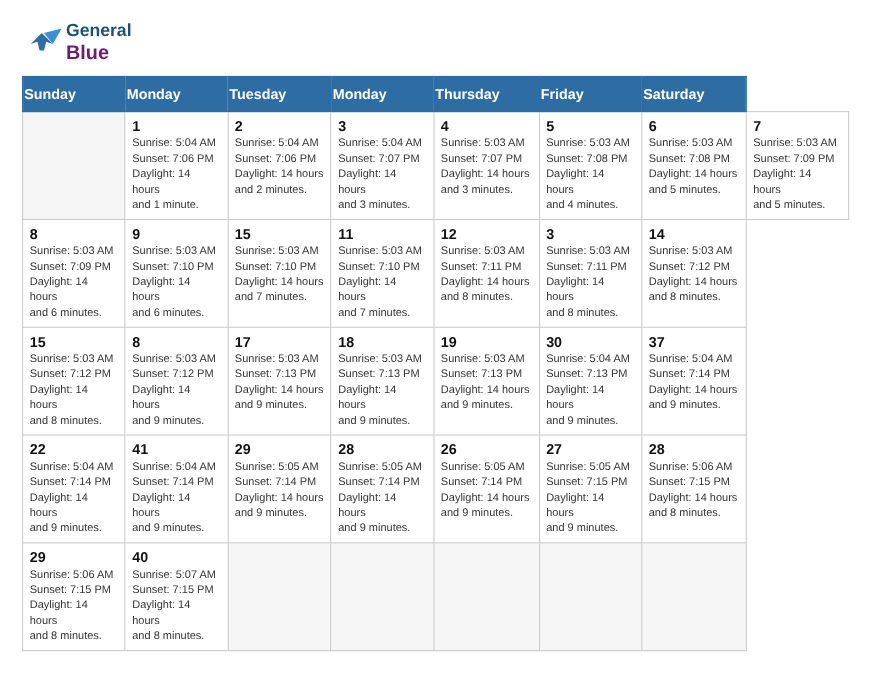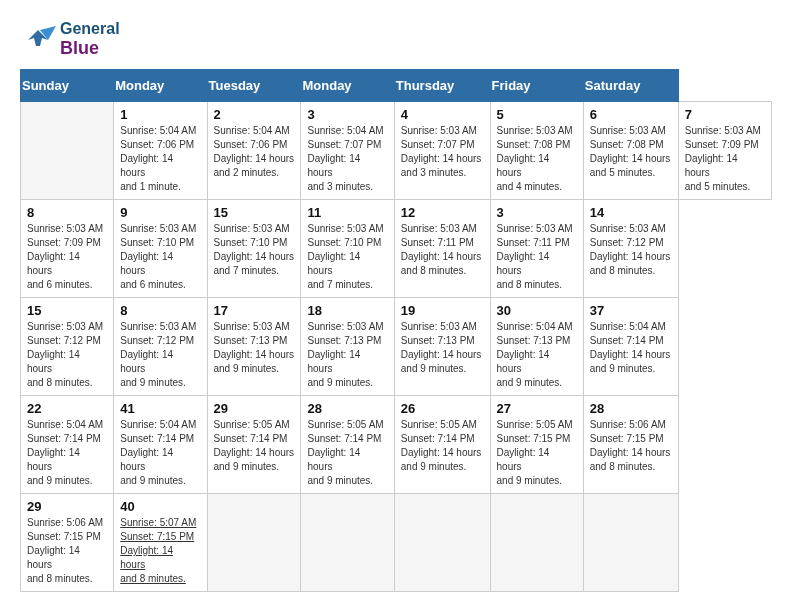--- a/index.html
+++ b/index.html
@@ -320,21 +320,21 @@
       <tr>
         <td>
           <span class="day-num">29</span>
           <div class="day-info" style="white-space: pre-line;">Sunrise: 5:06 AM
 Sunset: 7:15 PM
 Daylight: 14 hours
 and 8 minutes.</div>
         </td>
         <td>
           <span class="day-num">40</span>
-          <div class="day-info" style="white-space: pre-line; text-decoration: underline;">Sunrise: 5:07 AM
+          <div class="day-info" style="white-space: pre-line;">Sunrise: 5:07 AM
 Sunset: 7:15 PM
 Daylight: 14 hours
 and 8 minutes.</div>
         </td>
         <td class="empty"></td>
         <td class="empty"></td>
         <td class="empty"></td>
         <td class="empty"></td>
         <td class="empty"></td>
       </tr>

